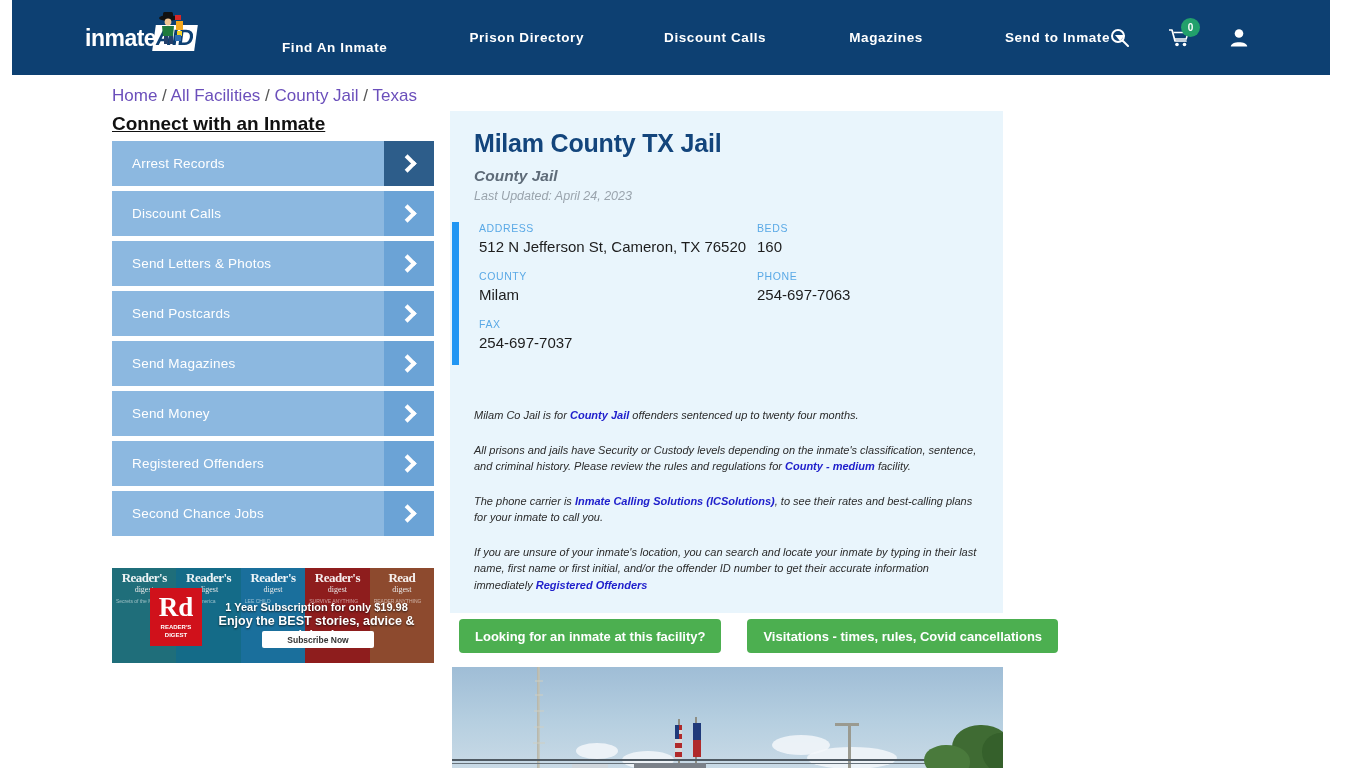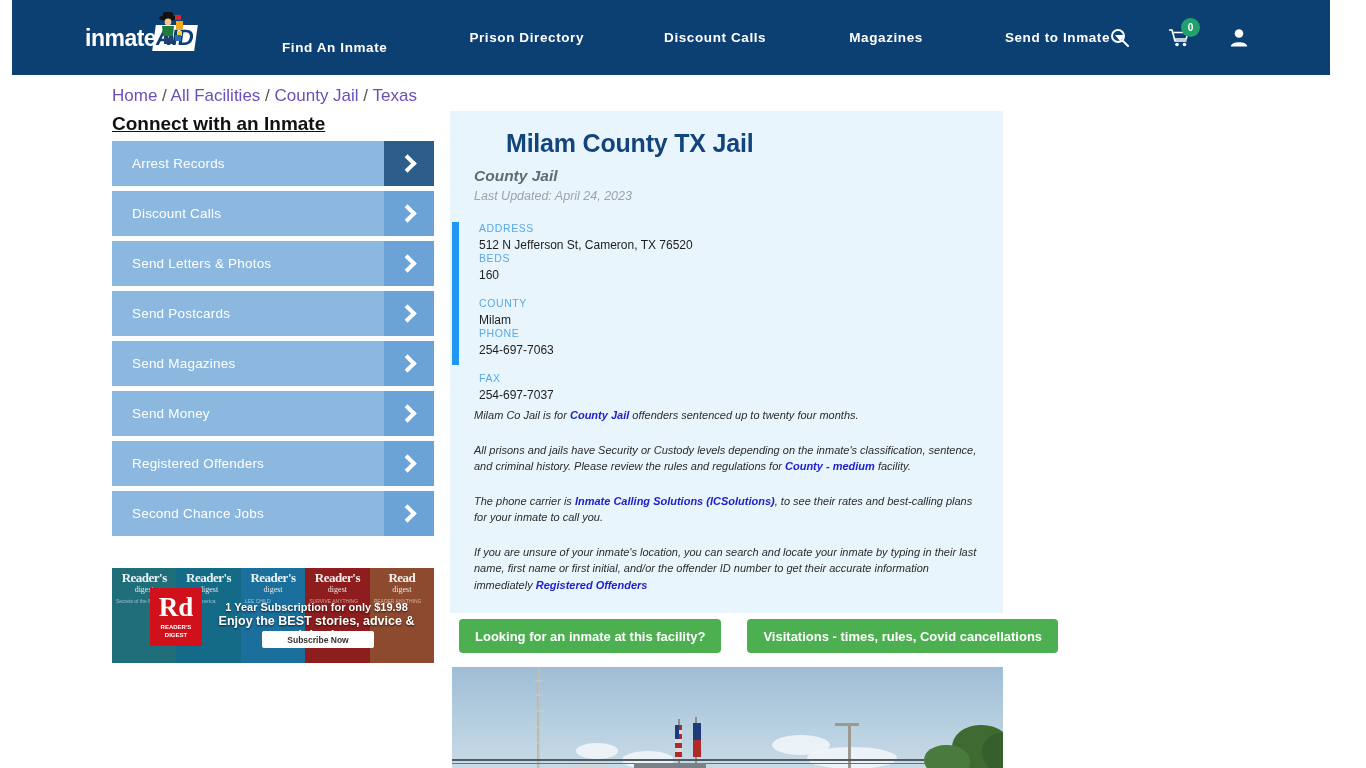--- a/index.html
+++ b/index.html
@@ -178,21 +178,20 @@
   
   .panel {
     position: absolute; left: 450px; top: 111px;
     width: 553px; height: 502px;
     background: #e9f5fc;
   }
   .facility-name {
     position: absolute; left: 24px; top: 18px;
     font-size: 25px; font-weight: bold; color: #13457c;
     letter-spacing: -0.2px;
-    margin-left: 32px;
   }
   .facility-type {
     position: absolute; left: 24px; top: 56px;
     font-size: 15.5px; font-weight: bold; font-style: italic;
     color: #5e6b78;
   }
   .facility-updated {
     position: absolute; left: 24px; top: 78px;
     font-size: 12.5px; font-style: italic; color: #9aa4ad;
   }
@@ -202,28 +201,28 @@
     width: 549px; height: 143px;
   }
   .info-accent {
     position: absolute; left: 0; top: 0;
     width: 7px; height: 143px; background: #2196f3;
   }
   .info-grid {
     position: absolute; left: 27px; top: 0;
     width: 520px;
   }
-  .info-row { display: flex; margin-bottom: 15px; flex-direction: column; }
+  .info-row { display: flex; margin-bottom: 15px; }
   .info-cell { width: 278px; }
   .info-cell.right { width: 240px; }
   .info-label {
     font-size: 10.5px; color: #5aa9e6;
     letter-spacing: 0.6px; margin-bottom: 4px;
   }
-  .info-value { font-size: 12px; color: #1d1d1d; }
+  .info-value { font-size: 15px; color: #1d1d1d; }
 
   .body-text {
     position: absolute; left: 24px; top: 278px;
     width: 512px;
   }
   .body-text p {
     font-size: 11px; font-style: italic;
     color: #2b2b2b; line-height: 1.5;
     margin-bottom: 14px;
     margin-top: 18px;

